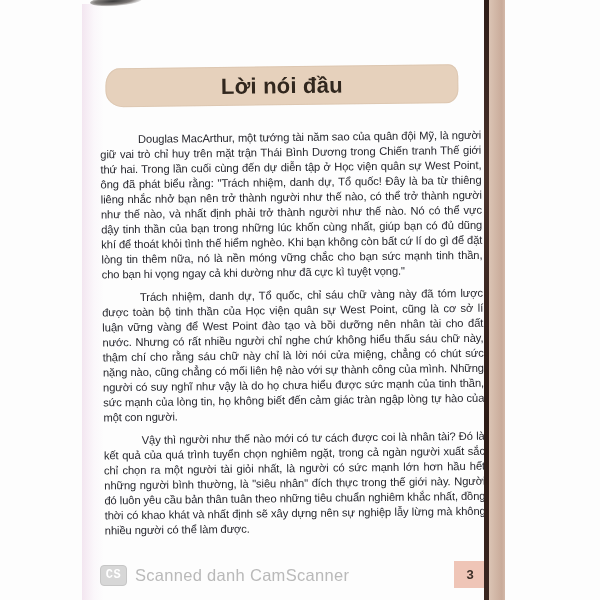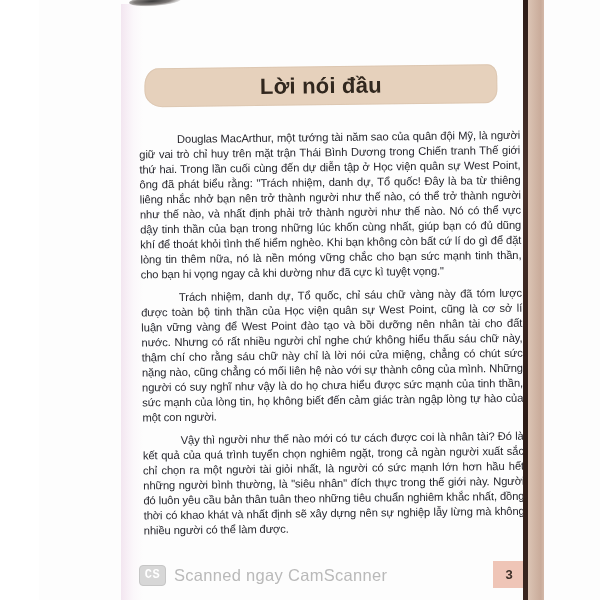--- a/index.html
+++ b/index.html
@@ -3,21 +3,21 @@
 <meta charset="utf-8">
 <style>
   html,body{margin:0;padding:0;}
   body{
     width:600px;height:600px;
     background:#ffffff;
     font-family:"Liberation Sans", sans-serif;
     position:relative;
     overflow:hidden;
   }
-  .scan{position:absolute;inset:0;background:#fdfdfd;margin-left:39px;}
+  .scan{position:absolute;inset:0;background:#fdfdfd;}
 
   
   .left-band{
     position:absolute;left:82px;top:4px;width:22px;height:596px;
     background:linear-gradient(90deg, rgba(241,226,238,0.85), rgba(248,240,247,0.45) 55%, rgba(255,255,255,0));
     pointer-events:none;
   }
   
   .top-smudge{
     position:absolute;left:90px;top:-4px;width:52px;height:10px;
@@ -113,16 +113,16 @@
 
   <div class="page-tab">
     <span class="num">3</span>
   </div>
 
   <div class="spine-strip"></div>
   <div class="spine-line"></div>
 
   <div class="watermark">
     <span class="cs-logo">CS</span>
-    <span class="wm-text">Scanned ngay CamScanner</span>
+    <span class="wm-text">Scanned danh CamScanner</span>
   </div>
 
 </div>
 
 </body></html>

